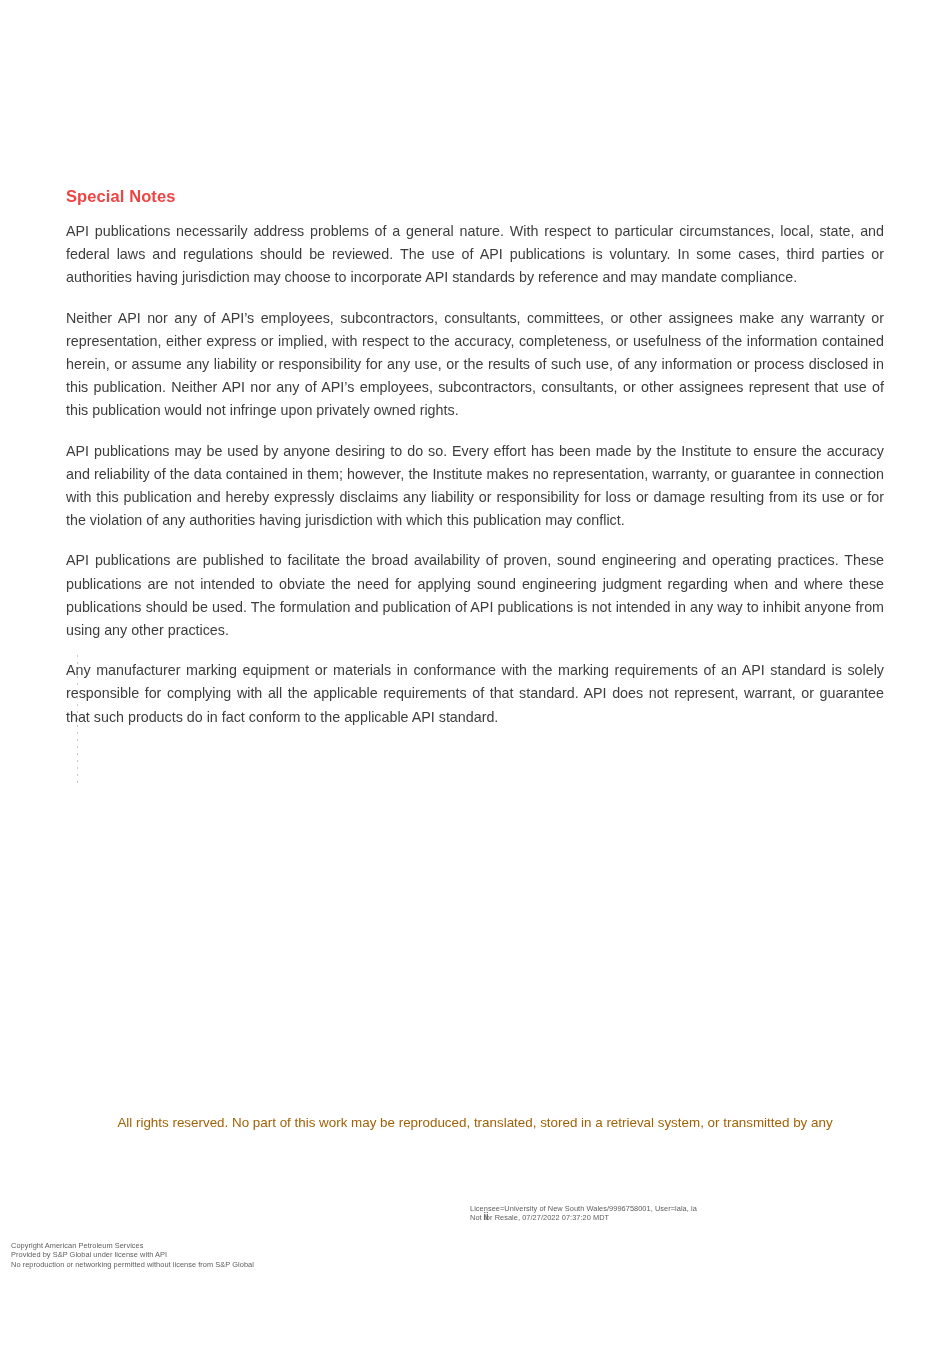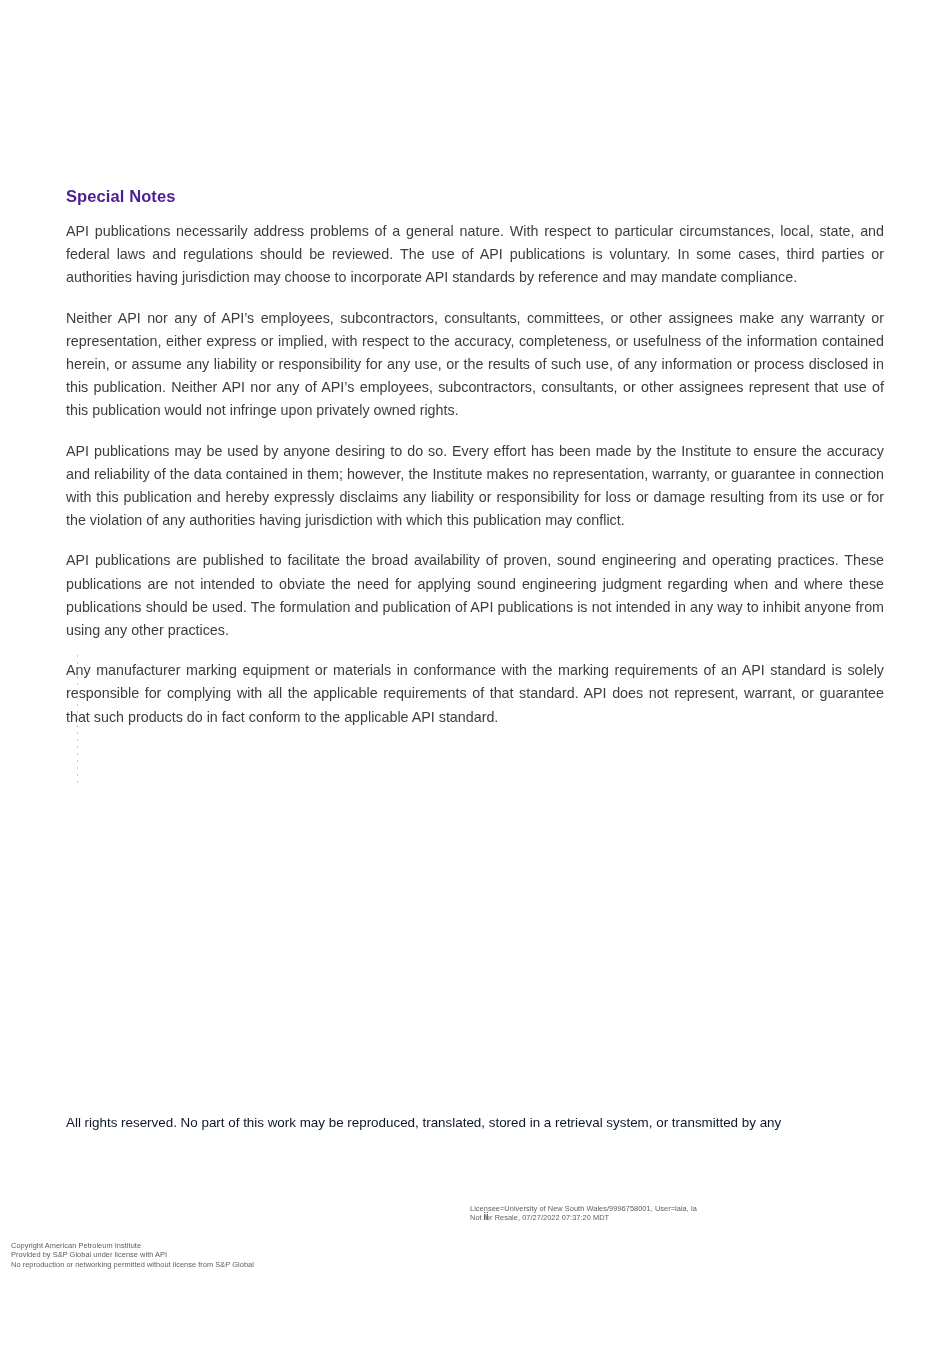--- a/index.html
+++ b/index.html
@@ -22,21 +22,21 @@
   }
 
   
   .section-heading {
     position: absolute;
     left: 66px;
     top: 176px;
     font-size: 16.5px;
     font-weight: bold;
     letter-spacing: 0.1px;
-    color: #4c1d95;
+    color: #ef4444;
   }
 
   
   .body-column {
     position: absolute;
     left: 66px;
     top: 220px;
     width: 818px;
   }
   .body-para {
@@ -68,24 +68,24 @@
     background-size: 1px 7px;
     opacity: 0.55;
   }
 
   
   .rights-block {
     position: absolute;
     left: 66px;
     top: 1112px;
     width: 818px;
-    text-align: left;
+    text-align: center;
     font-size: 13.4px;
     line-height: 21.5px;
-    color: #0f172a;
+    color: #a16207;
   }
   .rights-block .rights-line {
     display: block;
     white-space: nowrap;
   }
 
   .copyright-line {
     position: absolute;
     left: 66px;
     top: 1185px;
@@ -148,21 +148,21 @@
   <div class="scan-artifact"></div>
 
   <div class="rights-block">
     <span class="rights-line">All rights reserved. No part of this work may be reproduced, translated, stored in a retrieval system, or transmitted by any</span>
   </div>
 
 
   <div class="page-number">ii</div>
 
   <div class="scan-footer-left">
-    <span>Copyright American Petroleum Institute</span>
+    <span>Copyright American Petroleum Services</span>
     <span>Provided by S&amp;P Global under license with API</span>
     <span>No reproduction or networking permitted without license from S&amp;P Global</span>
   </div>
 
   <div class="scan-footer-right">
     <span>Licensee=University of New South Wales/9996758001, User=lala, la</span>
     <span>Not for Resale, 07/27/2022 07:37:20 MDT</span>
   </div>
 
 </div>

